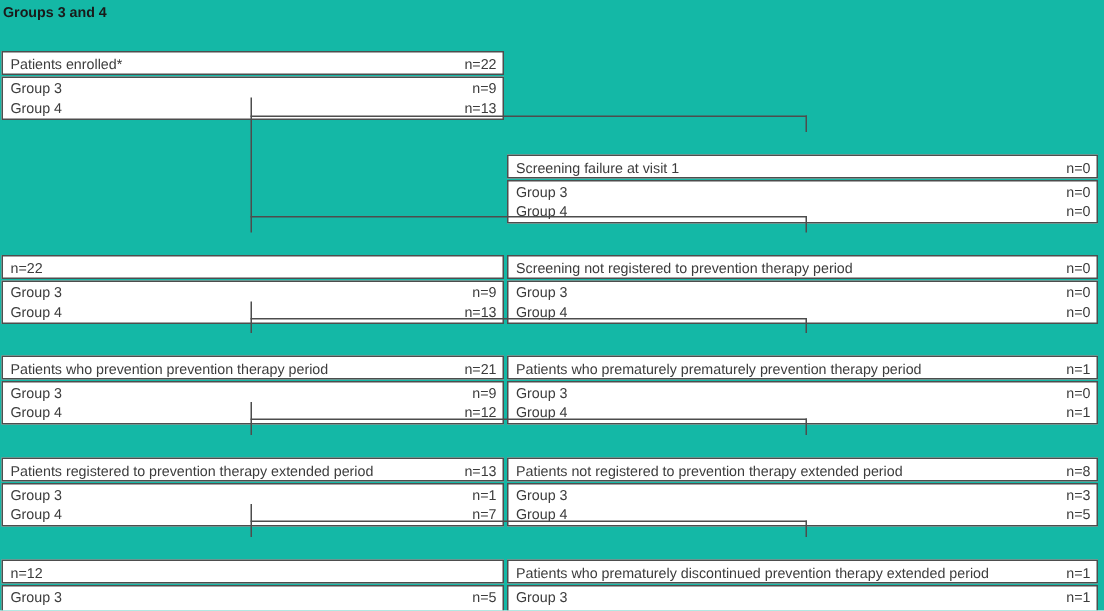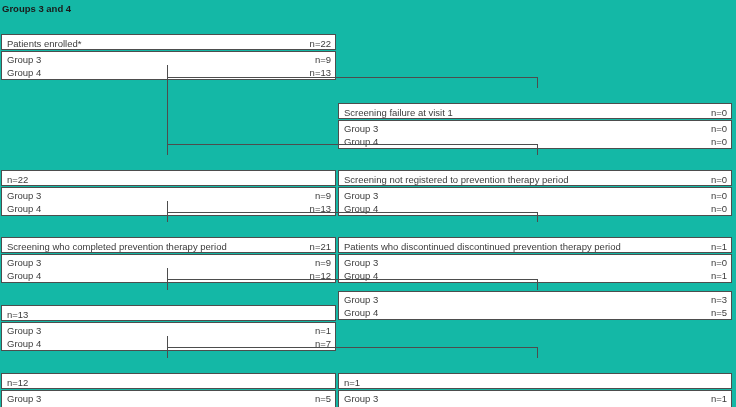--- a/index.html
+++ b/index.html
@@ -124,69 +124,74 @@
         </div>
       <div class="grow">
           <span>Group 4</span>
           <span>n=0</span>
         </div>
     </div>
   </div>
 
   <div class="fbox col-l" style="top:222px">
     <div class="hdr">
-      <span>Screening who completed prevention therapy period</span>
+      <span>Patients who prevention prevention therapy period</span>
       <span>n=21</span>
     </div>
     <div class="bdy">
       <div class="grow">
           <span>Group 3</span>
           <span>n=9</span>
         </div>
       <div class="grow">
           <span>Group 4</span>
           <span>n=12</span>
         </div>
     </div>
   </div>
 
   <div class="fbox col-r" style="top:222px">
     <div class="hdr">
-      <span>Patients who discontinued discontinued prevention therapy period</span>
+      <span>Patients who prematurely prematurely prevention therapy period</span>
       <span>n=1</span>
     </div>
     <div class="bdy">
       <div class="grow">
           <span>Group 3</span>
           <span>n=0</span>
         </div>
       <div class="grow">
           <span>Group 4</span>
           <span>n=1</span>
         </div>
     </div>
   </div>
 
   <div class="fbox col-l" style="top:290px">
     <div class="hdr">
+      <span>Patients registered to prevention therapy extended period</span>
       <span>n=13</span>
     </div>
     <div class="bdy">
       <div class="grow">
           <span>Group 3</span>
           <span>n=1</span>
         </div>
       <div class="grow">
           <span>Group 4</span>
           <span>n=7</span>
         </div>
     </div>
   </div>
 
   <div class="fbox col-r" style="top:290px">
+    <div class="hdr">
+      <span>Patients not registered to prevention therapy extended period</span>
+      <span>n=8</span>
+    </div>
     <div class="bdy">
       <div class="grow">
           <span>Group 3</span>
           <span>n=3</span>
         </div>
       <div class="grow">
           <span>Group 4</span>
           <span>n=5</span>
         </div>
     </div>
@@ -203,20 +208,21 @@
         </div>
       <div class="grow">
           <span>Group 4</span>
           <span>n=7</span>
         </div>
     </div>
   </div>
 
   <div class="fbox col-r" style="top:358px">
     <div class="hdr">
+      <span>Patients who prematurely discontinued prevention therapy extended period</span>
       <span>n=1</span>
     </div>
     <div class="bdy">
       <div class="grow">
           <span>Group 3</span>
           <span>n=1</span>
         </div>
       <div class="grow">
           <span>Group 4</span>
           <span>n=0</span>

